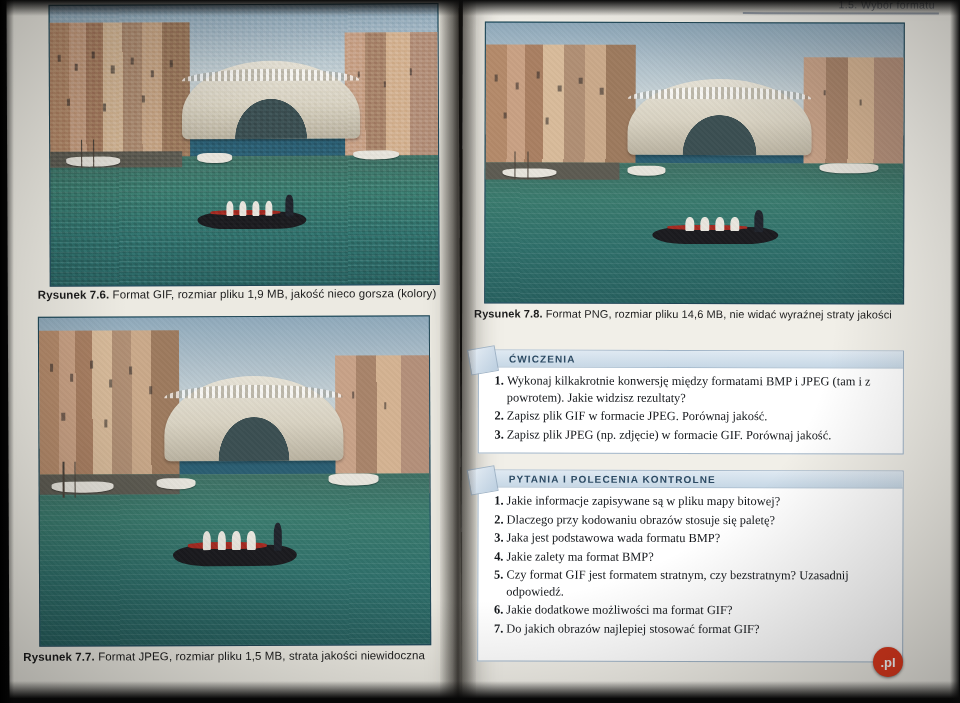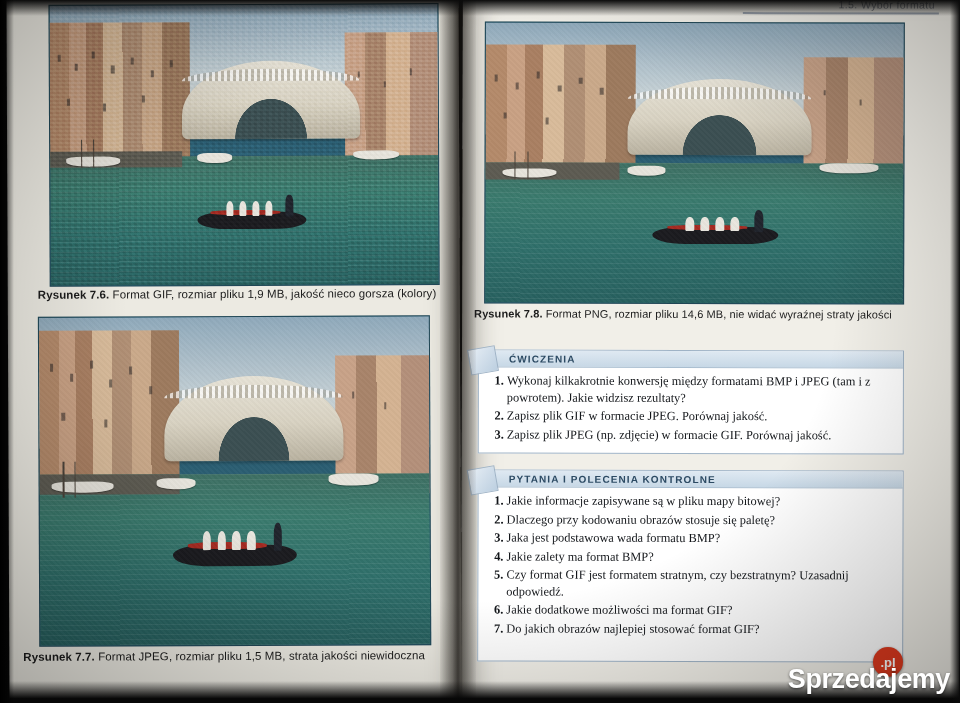--- a/index.html
+++ b/index.html
@@ -522,17 +522,14 @@
 
   <div class="vignette"></div>
   <div class="edge-top"></div>
   <div class="edge-bottom"></div>
   <div class="edge-left"></div>
   <div class="edge-right"></div>
 
   <div class="wm-badge">
     <span>.pl</span>
   </div>
-  <div class="watermark">
-    <span class="wm-text">Sprzedajemy</span>
-  </div>
 
 </div>
 
 </body></html>

